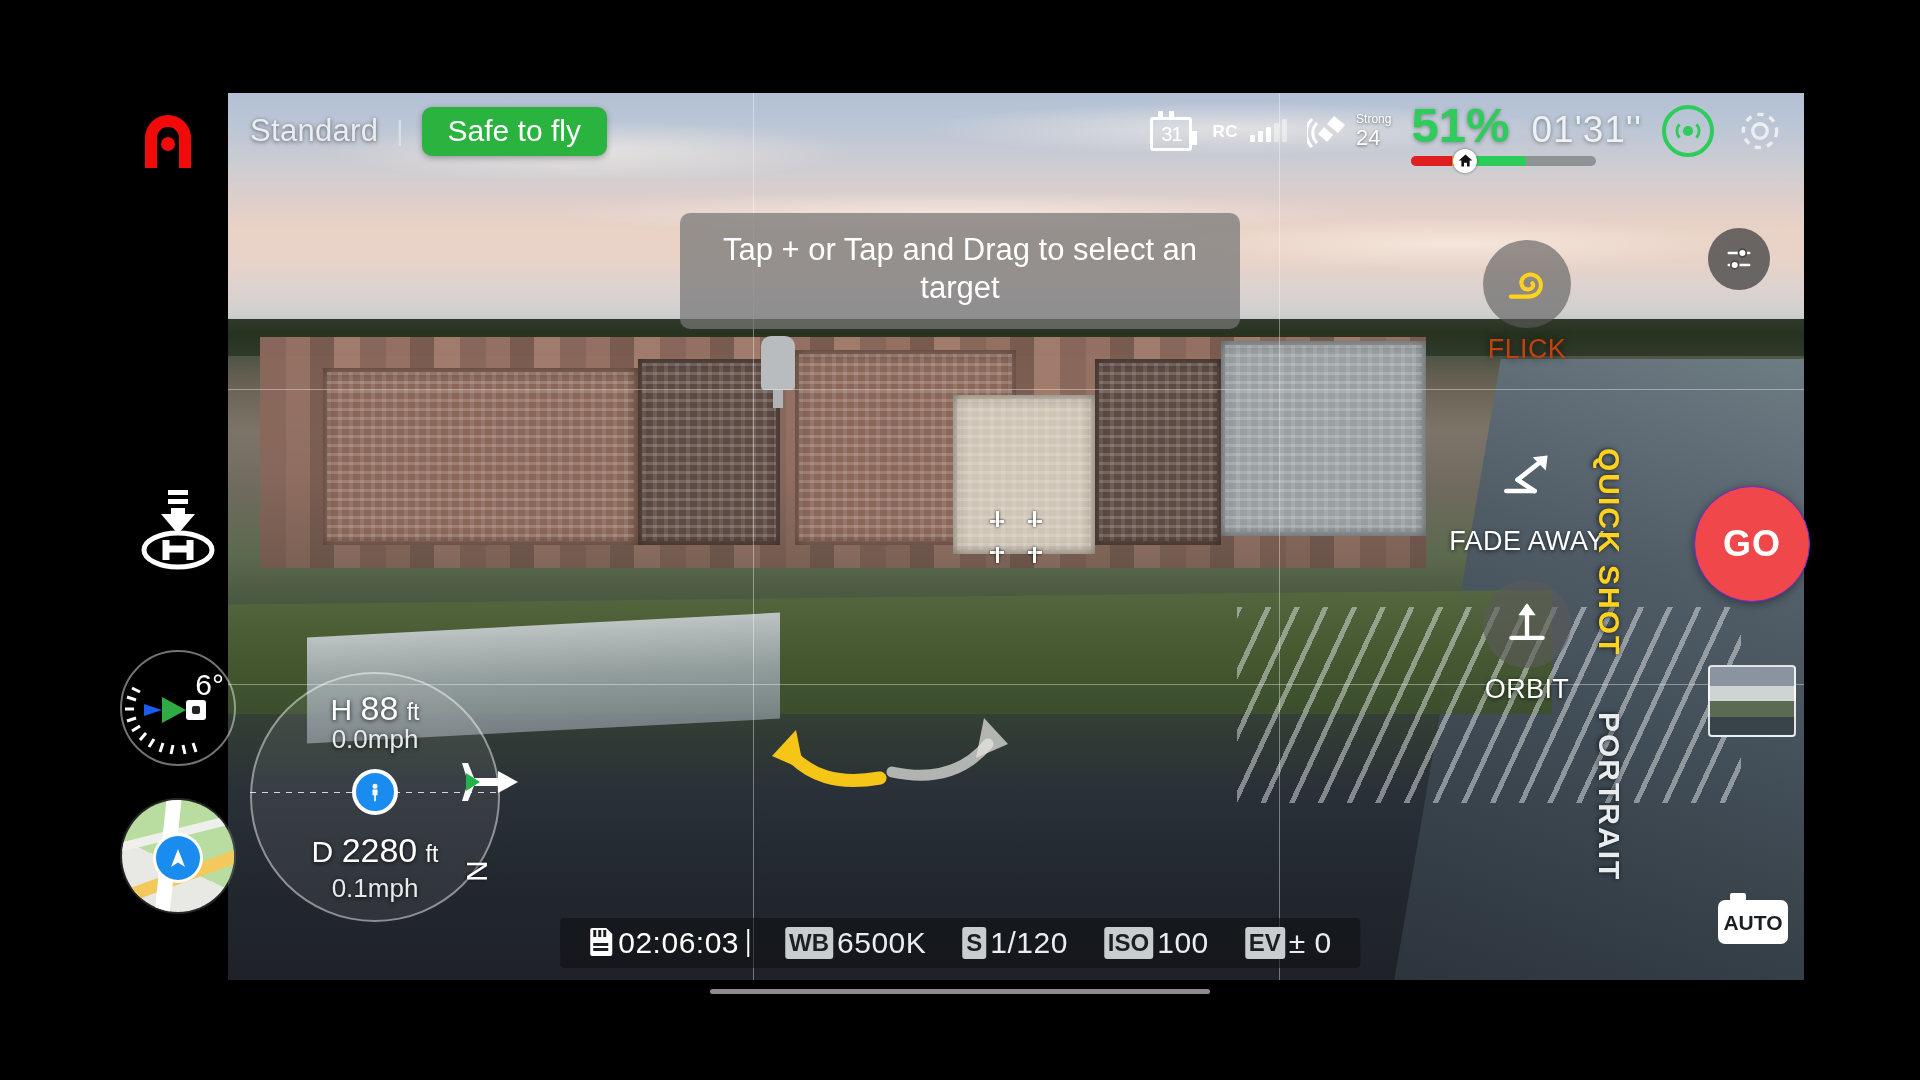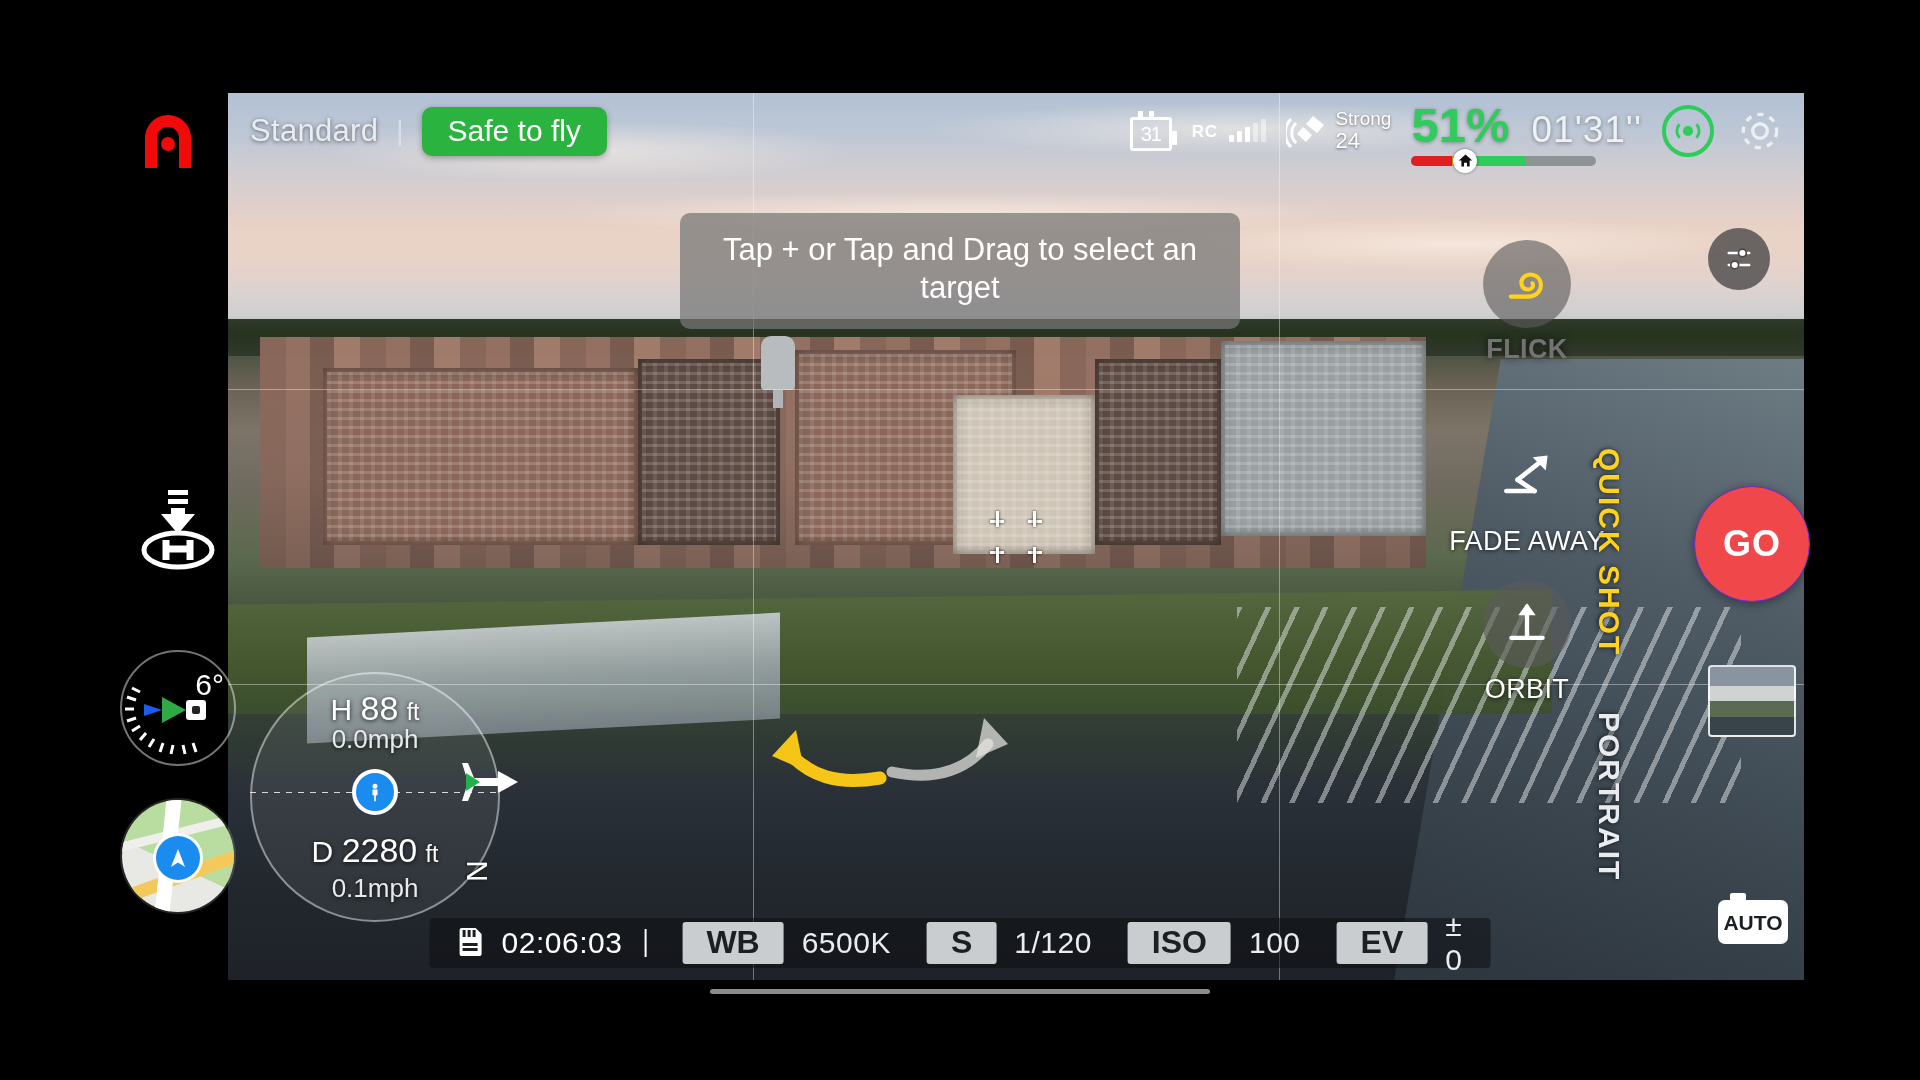--- a/index.html
+++ b/index.html
@@ -151,21 +151,21 @@
 
   .rc-box { display:flex; flex-direction:row; align-items:center; gap:12px; }
   .rc-box .lbl { color:#fff; font-size:17px; font-weight:bold; letter-spacing:.5px; line-height:1; }
   .bars { display:flex; align-items:flex-end; gap:3px; height:22px; }
   .bars b { display:block; width:5px; background:#fff; border-radius:1px; }
   .bars b.dim { background:rgba(255,255,255,.45); }
 
   .sat-group { display:flex; align-items:center; gap:7px; }
   .sat-icon { width:42px; height:36px; position:relative; }
   .sat-txt { display:flex; flex-direction:column; line-height:1.05; }
-  .sat-txt .s1 { color:#fff; font-size:19px; text-shadow:0 1px 3px rgba(0,0,0,.5); }
+  .sat-txt .s1 { color:#fff; font-size:12px; text-shadow:0 1px 3px rgba(0,0,0,.5); }
   .sat-txt .s2 { color:#fff; font-size:22px; text-shadow:0 1px 3px rgba(0,0,0,.5); }
 
   .batt-group { display:flex; flex-direction:column; align-items:flex-start; }
   .batt-row { display:flex; align-items:baseline; gap:22px; }
   .batt-pct { color:#2ecc5a; font-size:49px; font-weight:bold; text-shadow:0 1px 4px rgba(0,0,0,.35); }
   .fly-time { color:#eef2f5; font-size:37px; letter-spacing:1px; text-shadow:0 1px 4px rgba(0,0,0,.4); }
   .batt-bar {
     position:relative; width:185px; height:10px; border-radius:5px;
     background:#8e9496; margin-top:3px; overflow:visible;
   }
@@ -255,21 +255,21 @@
 
   
   .qs-item { position:absolute; width:190px; text-align:center; }
   .qs-circle {
     width:88px; height:88px; border-radius:50%; margin:0 auto 6px;
     background:rgba(90,90,90,.62);
     display:flex; align-items:center; justify-content:center;
   }
   .qs-circle.plain { background:transparent; }
   .qs-label { color:#fff; font-size:27px; text-shadow:0 1px 4px rgba(0,0,0,.75); letter-spacing:.4px; }
-  .qs-label.active { color:#737373; text-shadow:0 0 8px rgba(0,0,0,.7); font-weight:bold; }
+  .qs-label.active { color:#c2410c; text-shadow:0 0 8px rgba(0,0,0,.7); font-weight:normal; }
 
   .vert-label {
     position:absolute; writing-mode:vertical-rl; text-orientation:mixed;
     font-size:30px; letter-spacing:2px; font-weight:bold;
     text-shadow:0 1px 5px rgba(0,0,0,.8);
   }
   .vert-label.active { color:#ffd21e; }
   .vert-label.idle   { color:#e8ecee; }
 
   
@@ -293,24 +293,24 @@
   .auto-cam {
     position:absolute; right:130px; top:890px; width:74px; height:56px;
   }
 
   
   .cambar {
     position:absolute; left:50%; transform:translateX(-50%); bottom:112px;
     display:flex; align-items:center; gap:0; height:50px;
     background:rgba(12,14,18,.55); border-radius:4px; padding:0 10px;
   }
-  .cam-seg { display:flex; align-items:center; gap:18px; padding:0 18px; }
+  .cam-seg { display:flex; align-items:center; gap:4px; padding:0 18px; }
   .cam-chip {
-    background:#c9cdcf; color:#1c1f22; font-size:32px; font-weight:bold;
-    padding:3px 24px; border-radius:3px; line-height:1.1;
+    background:#c9cdcf; color:#1c1f22; font-size:24px; font-weight:bold;
+    padding:3px 4px; border-radius:3px; line-height:1.1;
   }
   .cam-val { color:#e9edf0; font-size:30px; letter-spacing:.5px; }
   .rec-time { color:#fff; font-size:30px; letter-spacing:.5px; }
   .caret { display:inline-block; width:2px; height:28px; background:#fff; margin-left:4px; vertical-align:-5px; }
 
   .scrollbar {
     position:absolute; left:50%; transform:translateX(-50%); bottom:86px;
     width:500px; height:5px; border-radius:3px; background:rgba(255,255,255,.55);
   }
 </style>

